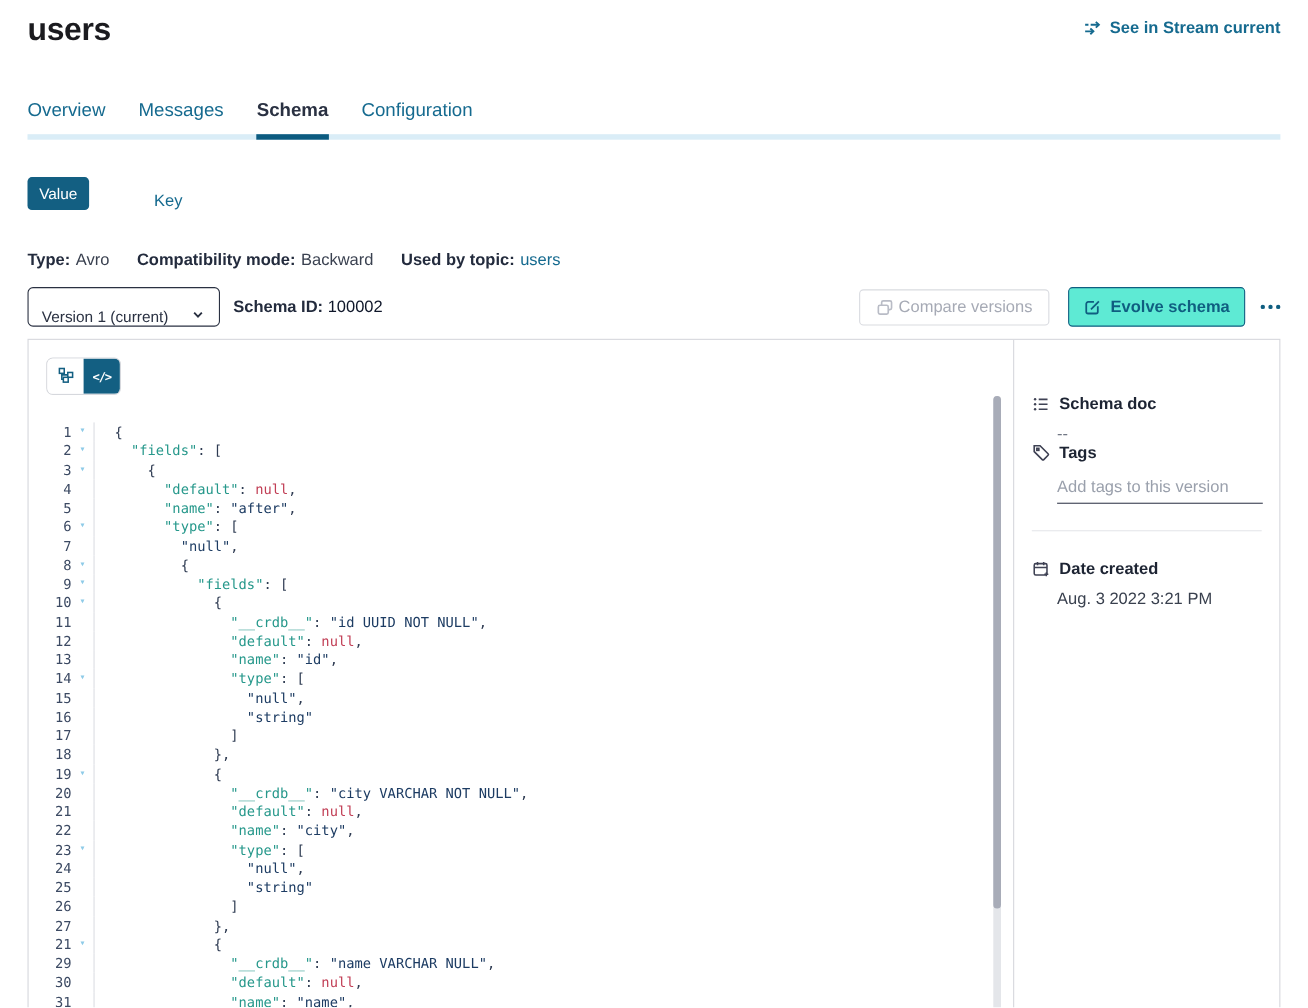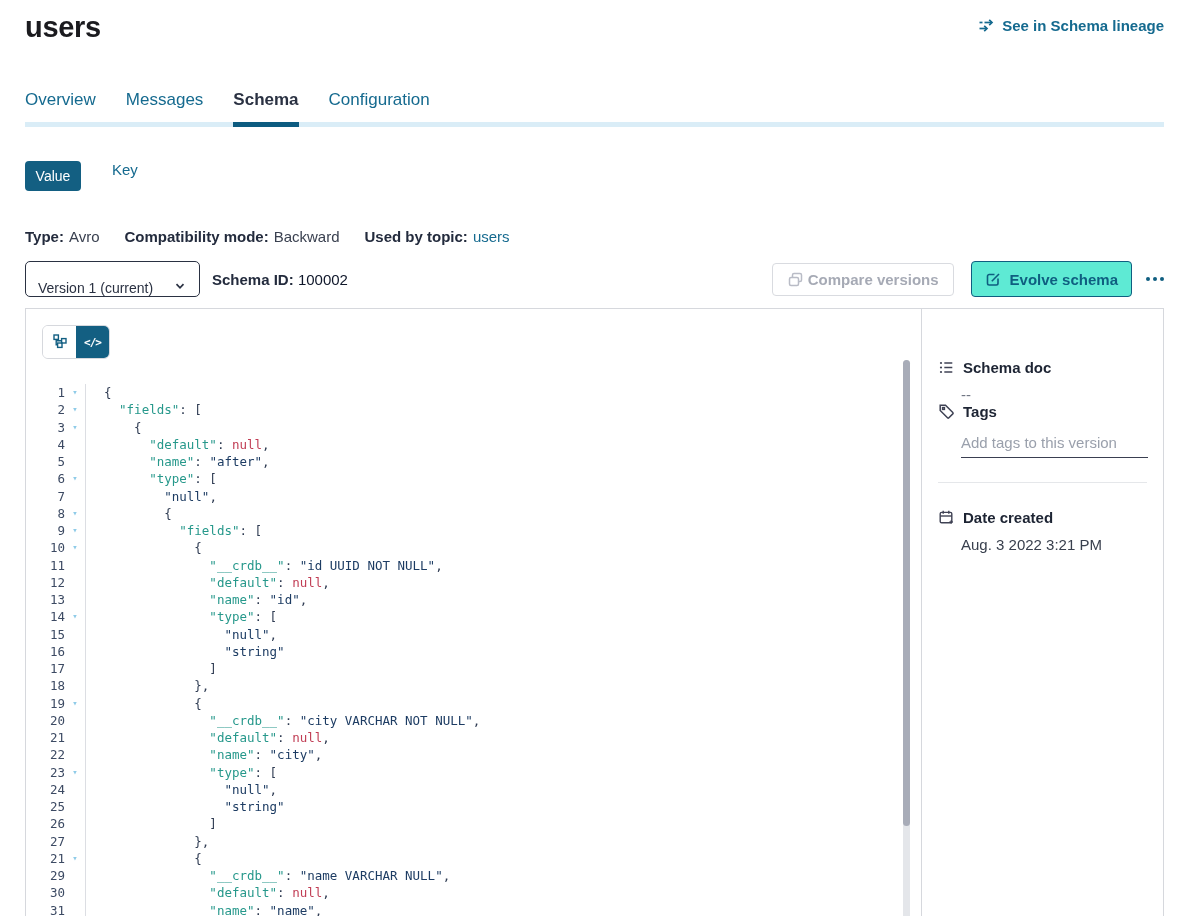--- a/index.html
+++ b/index.html
@@ -14,39 +14,39 @@
 
   
   .tabs-row { margin-top:46px; padding:0 25px; }
   .tabs { display:flex; gap:30px; }
   .tab { position:relative; font-size:17px; font-weight:500; color:#156a8f; padding-bottom:12px; cursor:pointer; text-decoration:none; }
   .tab.active { color:#2a3142; font-weight:600; }
   .tab.active::after { content:""; position:absolute; left:0; right:0; bottom:-5px; height:5px; background:#0c5b80; z-index:2; }
   .tab-track { height:5px; background:#daedf7; margin:0 25px; }
 
   
-  .toggle-row { margin:34px 25px 0 25px; display:flex; align-items:flex-start; }
+  .toggle-row { margin:34px 25px 0 25px; display:flex; align-items:flex-end;gap:28px; }
   .btn-value { width:56px; height:30px; background:#135f82; color:#fff; border:none; border-radius:4px; font-size:14px; font-family:inherit; cursor:pointer; }
   .key-link { margin-left:31px; color:#156a8f; font-size:15px; cursor:pointer; text-decoration:none; }
 
   
   .meta-row { margin:37px 25px 0 25px; display:flex; gap:25px; font-size:15px; }
   .meta-item { display:flex; gap:5px; }
   .meta-label { font-weight:700; color:#232b3d; }
   .meta-value { color:#3a4150;text-align:center; }
   .meta-value.link { color:#156a8f; cursor:pointer; text-decoration:none; }
 
   
   .controls-row { margin:16px 25px 0 25px; display:flex; align-items:center; }
   .select { width:175px; height:36px; border:1px solid #2a3142; border-radius:5px; display:flex; align-items:flex-end; justify-content:space-between; padding:0 12px; font-size:14px; color:#2a3142; cursor:pointer; background:#fff; }
   .schemaid { margin-left:12px; font-size:15px; color:#232b3d; }
   .schemaid b { font-weight:700; }
   .schemaid span { font-weight:400; color:#0f172a; }
   .spacer { flex:1; }
-  .btn-compare { height:33px; display:flex; align-items:center; gap:4px; padding:0 14px; background:#fff; border:1px solid #d9dbe0; border-radius:4px; color:#a6aab5; font-size:15px; font-weight:700; font-family:inherit; cursor:default; }
+  .btn-compare { height:33px; display:flex; align-items:center; gap:4px; padding:0 14px; background:#fff; border:1px solid #d9dbe0; border-radius:4px; color:#a6aab5; font-size:15px; font-weight:400; font-family:inherit; cursor:default; }
   .btn-evolve { height:36px; margin-left:17px; display:flex; align-items:center; gap:8px; padding:0 13px; background:#5eead4; border:1px solid #0f5e80; border-radius:4px; color:#0f5e80; font-size:15px; font-weight:700; font-family:inherit; cursor:pointer; }
   .dots { margin-left:14px; display:flex; align-items:center; gap:3px; height:36px; cursor:pointer; }
   .dot { width:4px; height:4px; border-radius:50%; background:#0f5e80; }
 
   
   .panel { margin:11px 25px 0 25px; border:1px solid #d6d8dd; height:650px; display:flex; background:#fff; }
 
   
   .editor { flex:1; min-width:0; position:relative; }
   .view-toggle { display:inline-flex; margin:16px 0 0 16px; border:1px solid #d6d8dd; border-radius:6px; overflow:hidden; }
@@ -92,21 +92,21 @@
         <svg width="17" height="17" viewBox="0 0 17 17">
             <g stroke="#156a8f" stroke-width="1.7" fill="none">
               <path d="M1.5 5.5h3"></path>
               <path d="M6.5 5.5h7.2"></path>
               <path d="M11.2 2.9l2.8 2.6-2.8 2.6" fill="none"></path>
               <path d="M1.5 11.5h7.2"></path>
               <path d="M6.2 8.9l2.8 2.6-2.8 2.6" fill="none"></path>
             </g>
           </svg>
       </span>
-      <span>See in Schema lineage</span>
+      <span>See in Stream current</span>
     </a>
   </div>
 
   <div class="tabs-row">
     <div class="tabs" id="tabs">
         <a class="tab">Overview</a>
         <a class="tab">Messages</a>
         <a class="tab active">Schema</a>
         <a class="tab">Configuration</a>
       </div>

